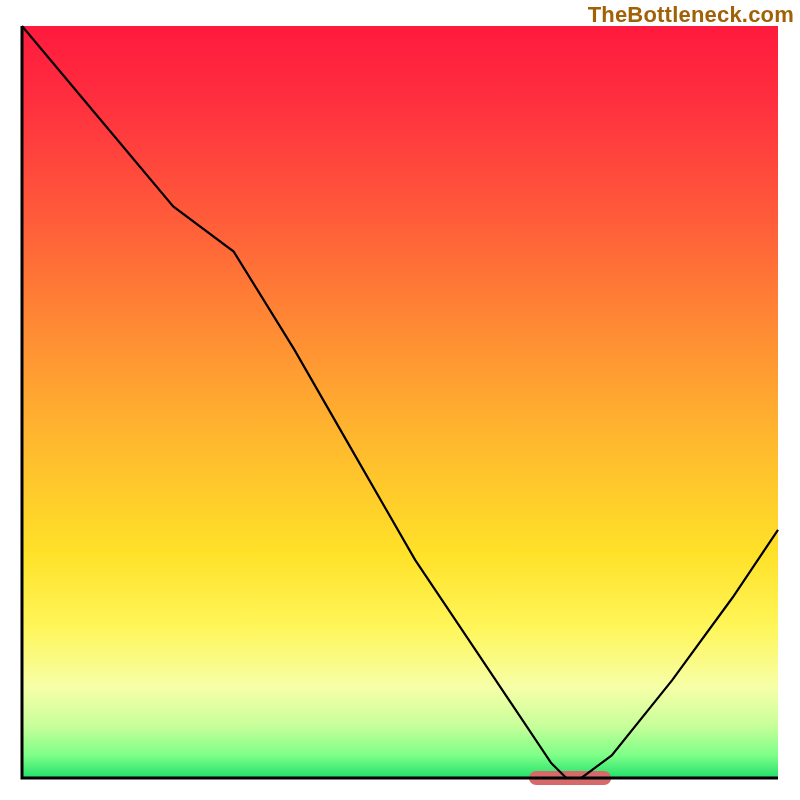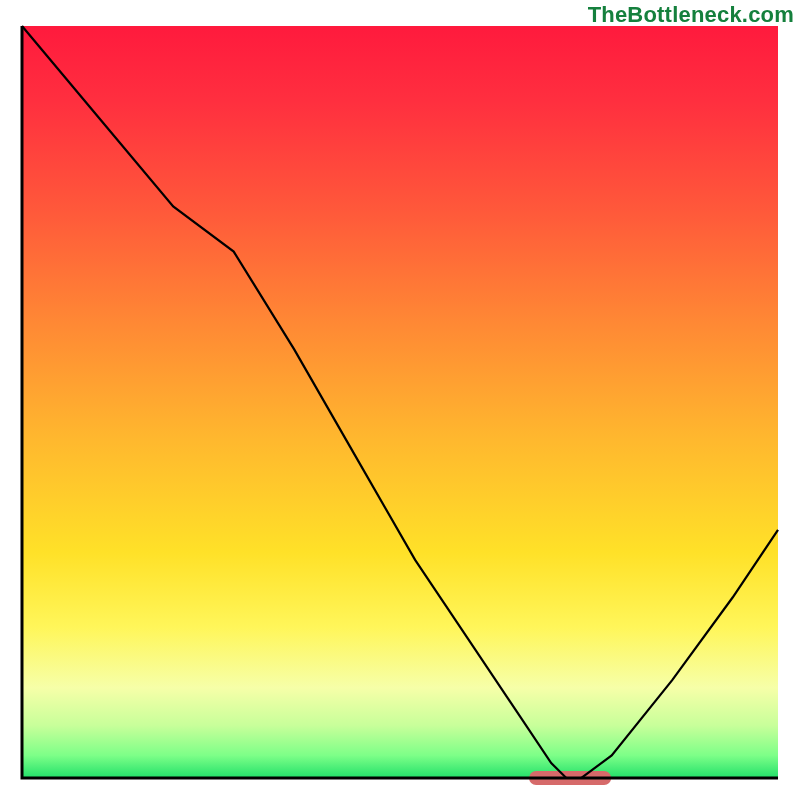--- a/index.html
+++ b/index.html
@@ -13,21 +13,21 @@
   }
   .wrap {
     position: relative;
     width: 800px;
     height: 800px;
   }
   .watermark {
     position: absolute;
     top: 2px;
     right: 6px;
-    color: #15803d;
+    color: #a16207;
     font-size: 22px;
     font-weight: 600;
     letter-spacing: 0.2px;
     margin-left: 40px;
   }
   svg { display: block; }
   .curve { fill: none; stroke: #000; stroke-width: 2.2; }
   .axis  { fill: none; stroke: #000; stroke-width: 3; }
   .marker {
     stroke: #d66a6a;

